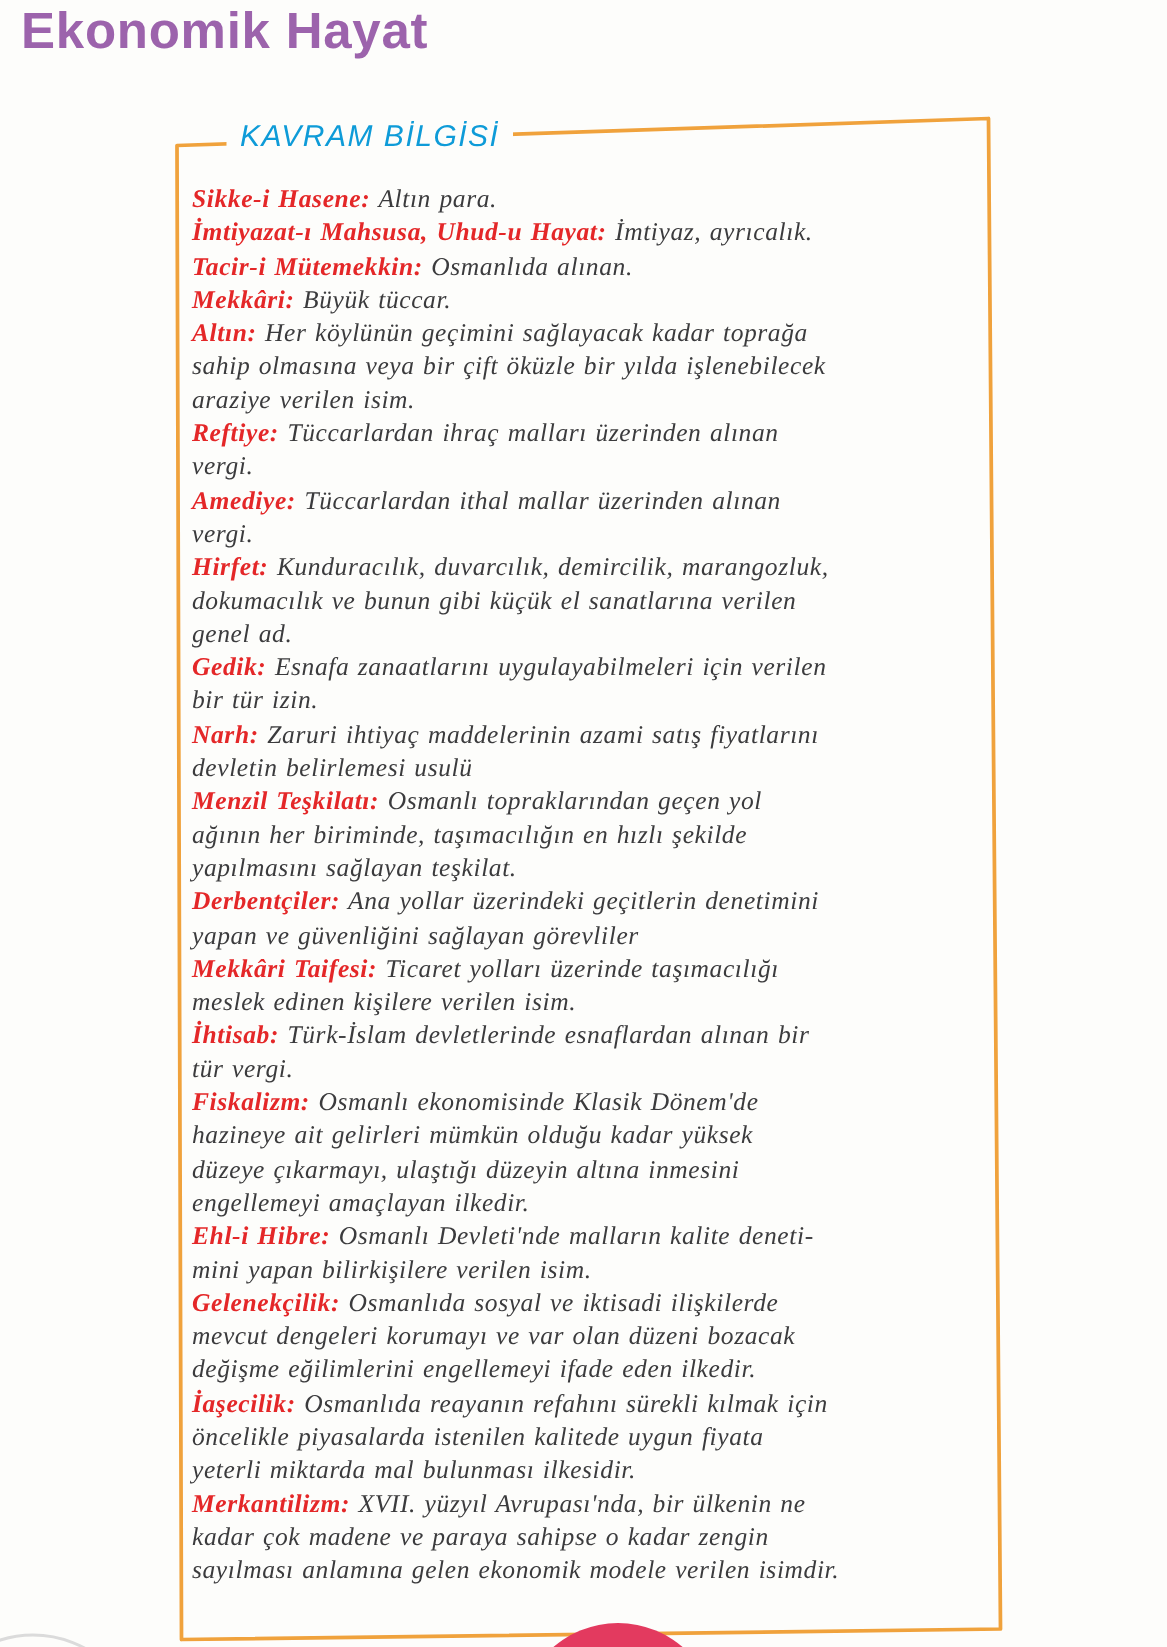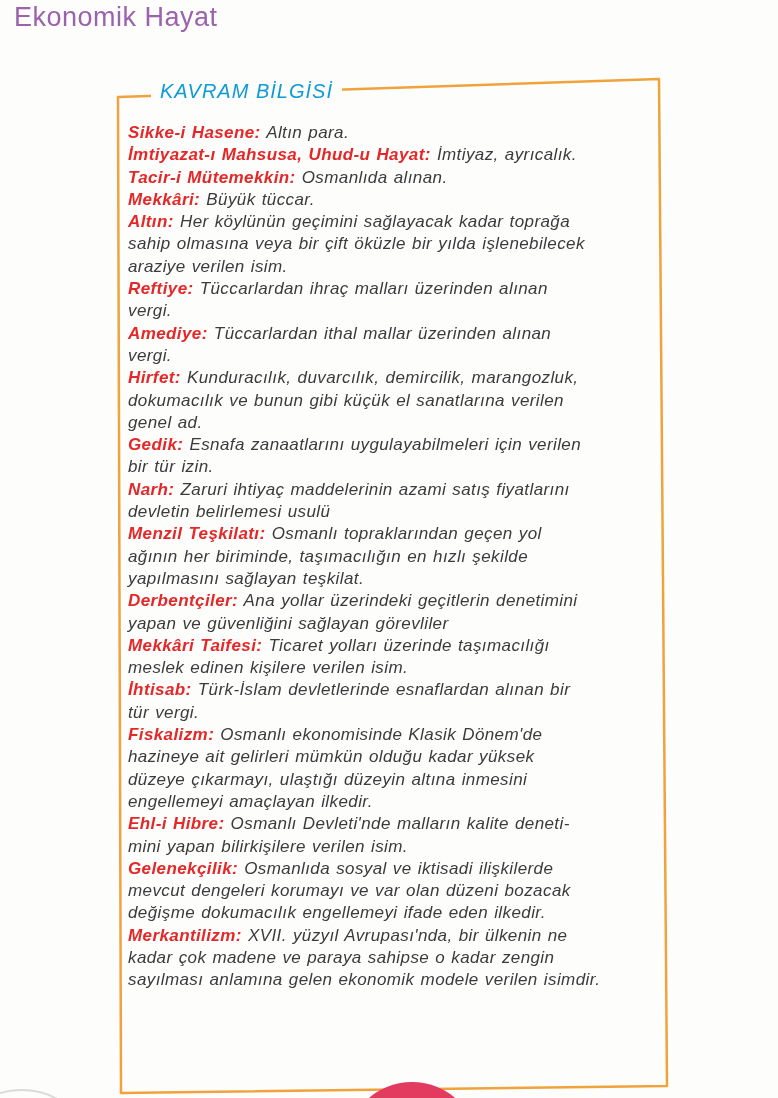--- a/index.html
+++ b/index.html
@@ -9,22 +9,22 @@
     height: 1098px;
     background: var(--page-bg, #FDFDFB);
     overflow: hidden;
     font-family: "Liberation Sans", sans-serif;
   }
   .page-title {
     position: absolute;
     left: 14px;
     top: 2px;
     margin: 0;
-    font-size: 27px;
-    font-weight: normal;
+    font-size: 34px;
+    font-weight: bold;
     letter-spacing: 0.5px;
     color: var(--title-color, #9C63AC);
   }
   .concept-box {
     position: absolute;
     left: 115px;
     top: 76px;
     width: 558px;
     height: 1020px;
   }
@@ -51,20 +51,21 @@
     position: absolute;
     left: 13px;
     top: 46px;
     width: 535px;
     font-size: 17px;
     font-style: italic;
     line-height: 22.3px;
     letter-spacing: 0.4px;
     word-spacing: 1px;
     color: var(--body-color, #3B3B3D);
+    font-family: Liberation Serif, serif;
   }
   .entry {
     margin: 0;
     white-space: pre-line;
   }
   .term {
     color: var(--term-color, #E42728);
     font-weight: bold;
   }
   .pink-circle {
@@ -146,22 +147,25 @@
   <p class="entry"><span class="term">Fiskalizm:</span> <span class="definition">Osmanlı ekonomisinde Klasik Dönem'de
 hazineye ait gelirleri mümkün olduğu kadar yüksek
 düzeye çıkarmayı, ulaştığı düzeyin altına inmesini
 engellemeyi amaçlayan ilkedir.</span></p>
 
   <p class="entry"><span class="term">Ehl-i Hibre:</span> <span class="definition">Osmanlı Devleti'nde malların kalite deneti-
 mini yapan bilirkişilere verilen isim.</span></p>
 
   <p class="entry"><span class="term">Gelenekçilik:</span> <span class="definition">Osmanlıda sosyal ve iktisadi ilişkilerde
 mevcut dengeleri korumayı ve var olan düzeni bozacak
-değişme dokumacılık engellemeyi ifade eden ilkedir.</span></p>
+değişme eğilimlerini engellemeyi ifade eden ilkedir.</span></p>
 
+  <p class="entry"><span class="term">İaşecilik:</span> <span class="definition">Osmanlıda reayanın refahını sürekli kılmak için
+öncelikle piyasalarda istenilen kalitede uygun fiyata
+yeterli miktarda mal bulunması ilkesidir.</span></p>
 
   <p class="entry"><span class="term">Merkantilizm:</span> <span class="definition">XVII. yüzyıl Avrupası'nda, bir ülkenin ne
 kadar çok madene ve paraya sahipse o kadar zengin
 sayılması anlamına gelen ekonomik modele verilen isimdir.</span></p>
 </div>
   </div>
 
   <div class="pink-circle"></div>
   <div class="gray-arc"></div>
 </div>

